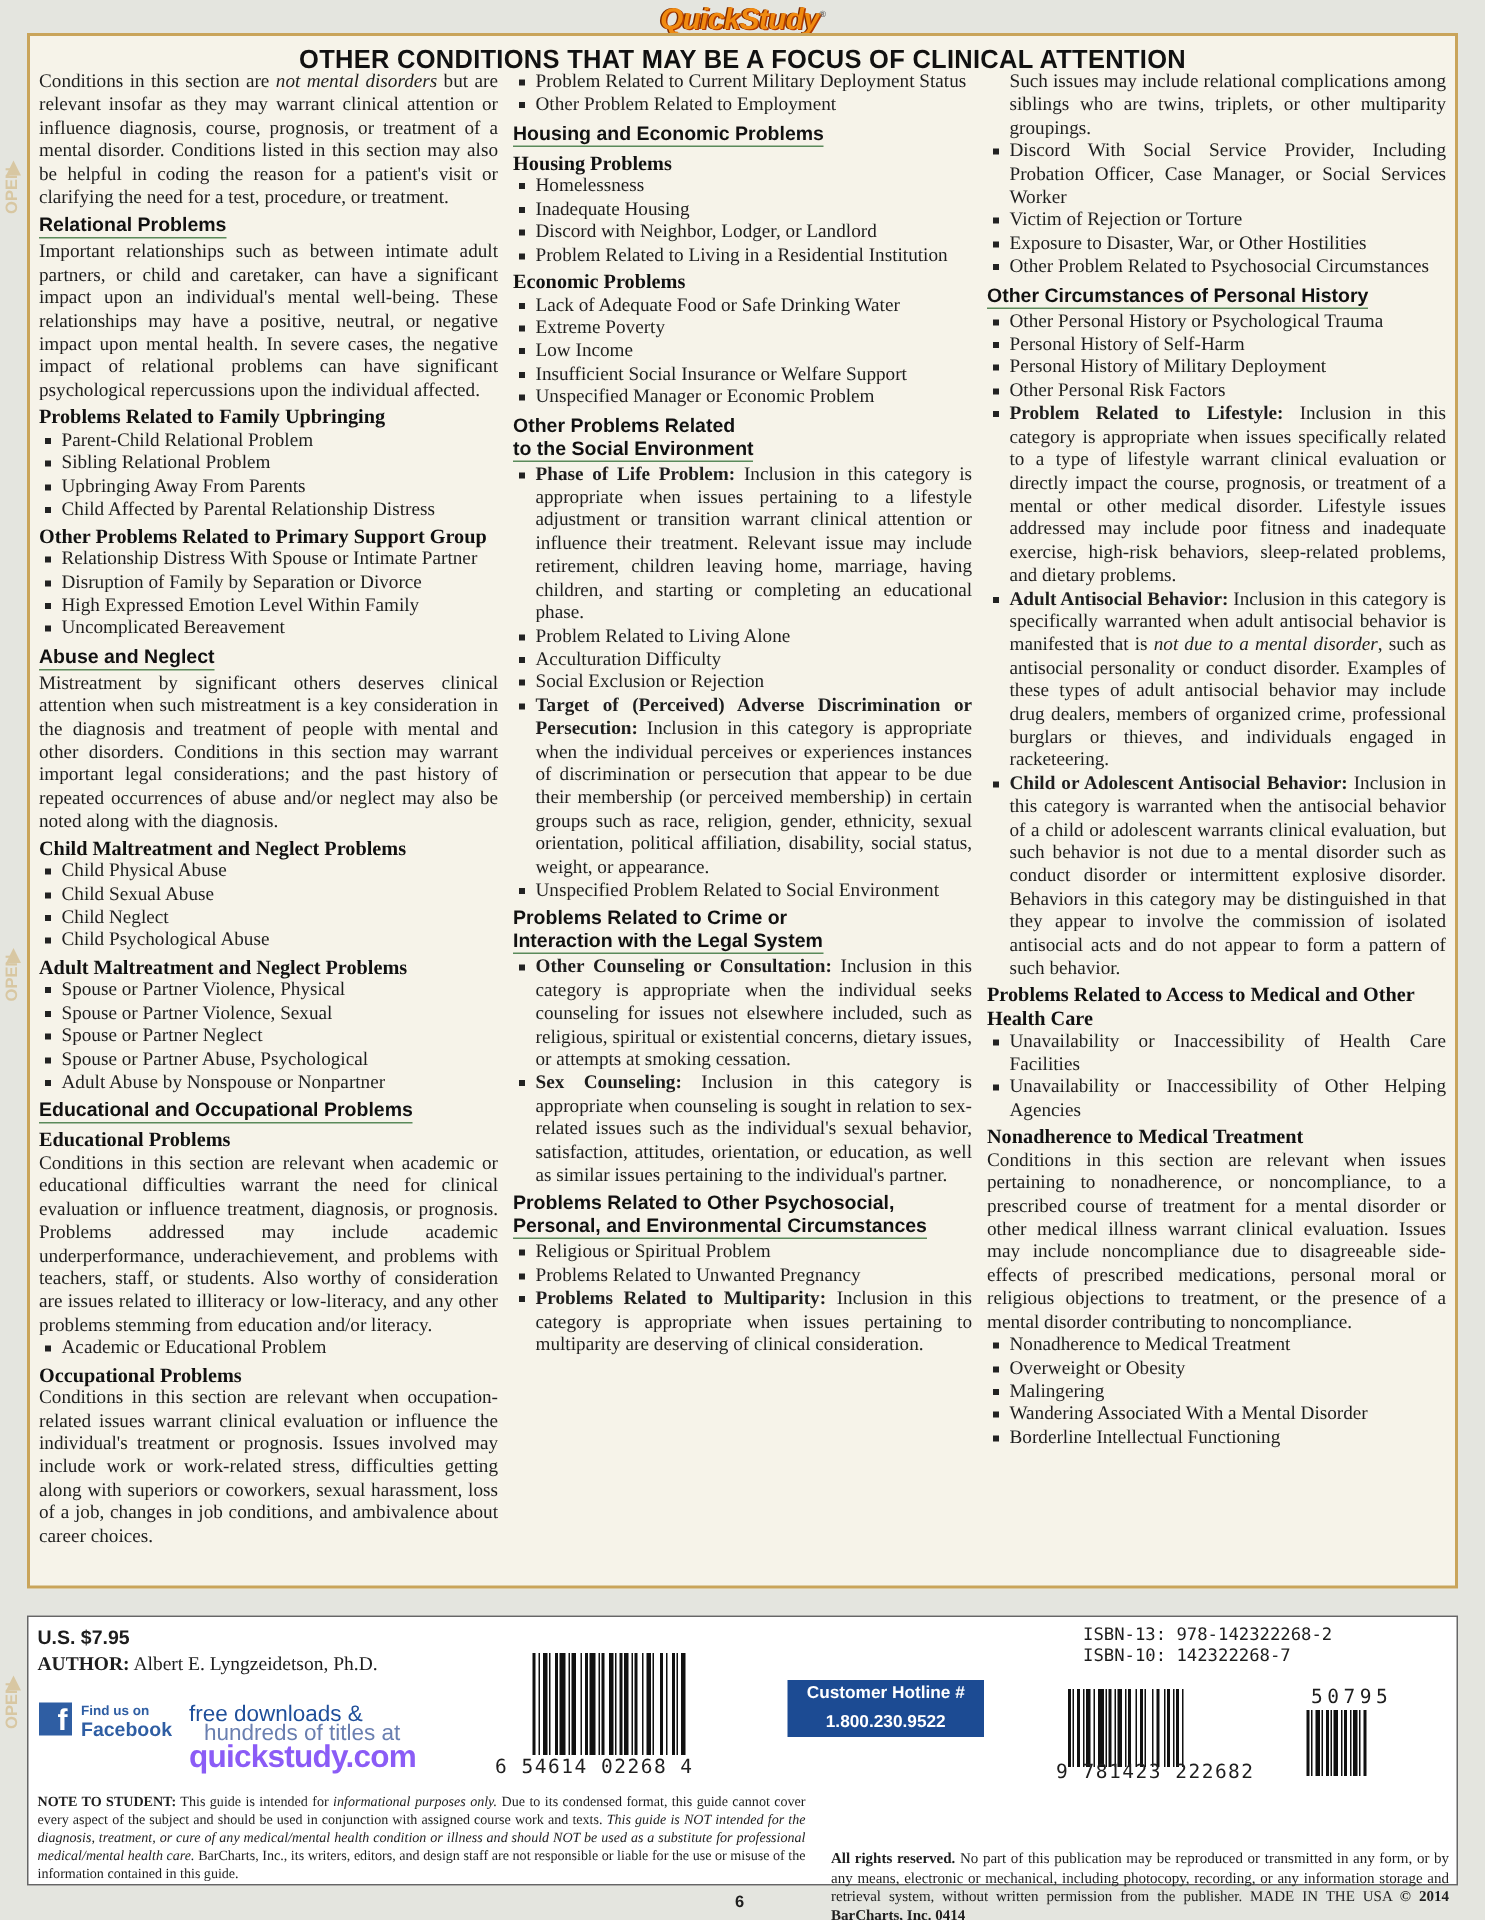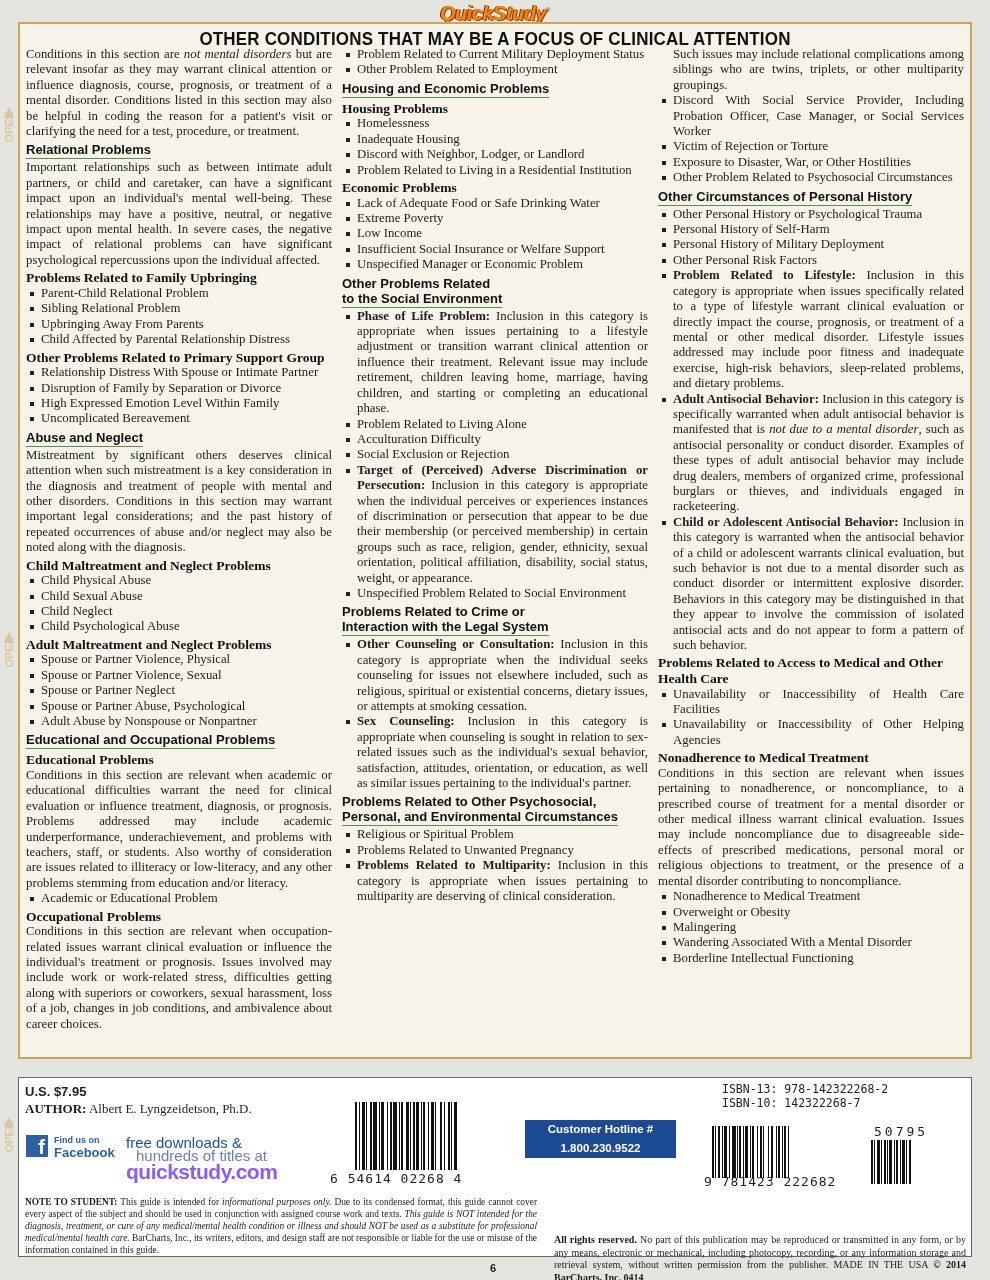--- a/index.html
+++ b/index.html
@@ -61,21 +61,21 @@
   .fb-text .s { font-size: 9px; }
   .fb-text .l { font-size: 13px; line-height: 14px; }
   .promo { position: absolute; left: 107px; top: 58px; }
   .promo .a { color: #1f4f9a; font-size: 15px; line-height: 14px; }
   .promo .b { color: #6a7fb0; font-size: 15px; line-height: 12px; margin-left: 10px; }
   .promo .c { color: #8b5cf6; font-weight: bold; font-size: 21px; line-height: 20px; letter-spacing: -0.5px; }
   .barcode { position: absolute; display: flex; align-items: flex-end; }
   .barcode i { display: block; background: #111; height: 100%; }
   .bc-upc { left: 336px; top: 24px; width: 148px; height: 68px; }
   .upc-digits { position: absolute; left: 311px; top: 93px; font-family: "DejaVu Sans Mono", monospace; font-size: 13px; letter-spacing: 1px; }
-  .hotline { position: absolute; left: 506px; top: 42px; width: 151px; height: 38px; background: #1c4b93; color: #fff; font-weight: bold; font-size: 11.5px; text-align: center; line-height: 19px; }
+  .hotline { position: absolute; left: 506px; top: 42px; width: 131px; height: 38px; background: #1c4b93; color: #fff; font-weight: bold; font-size: 11.5px; text-align: center; line-height: 19px; }
   .isbn { position: absolute; left: 675px; top: 4px; font-family: "DejaVu Sans Mono", monospace; font-size: 11.5px; line-height: 14px; margin-left: 28px; }
   .bc-isbn { left: 693px; top: 48px; width: 138px; height: 52px; }
   .isbn-digits { position: absolute; left: 685px; top: 96px; font-family: "DejaVu Sans Mono", monospace; font-size: 13px; letter-spacing: 1px; }
   .bc-price { left: 852px; top: 62px; width: 72px; height: 44px; }
   .price-code { position: absolute; left: 855px; top: 46px; font-family: "DejaVu Sans Mono", monospace; font-size: 13px; letter-spacing: 3px; }
   .note { position: absolute; left: 6px; top: 118px; width: 512px; font-family: "Liberation Serif", serif; font-size: 9.4px; line-height: 12px; text-align: justify; }
   .rights { position: absolute; left: 535px; top: 128px; width: 412px; font-family: "Liberation Serif", serif; font-size: 10px; line-height: 12.5px; text-align: justify; margin-top: 28px; }
   .page-num { position: absolute; left: 490px; top: 1262px; font-family: "Liberation Sans", sans-serif; font-weight: bold; font-size: 11px; }
 </style>
 </head>

